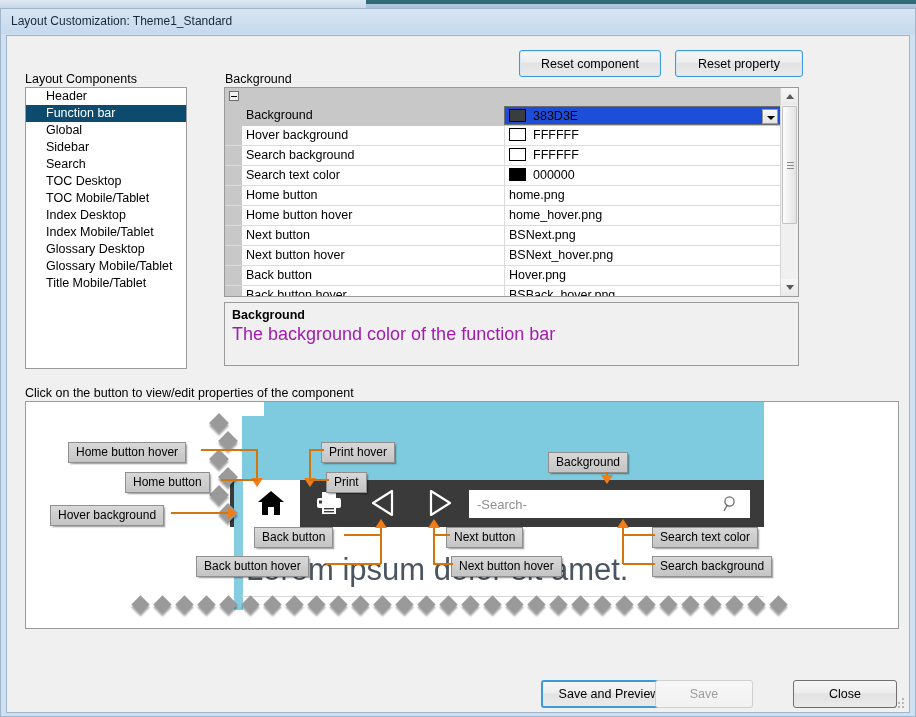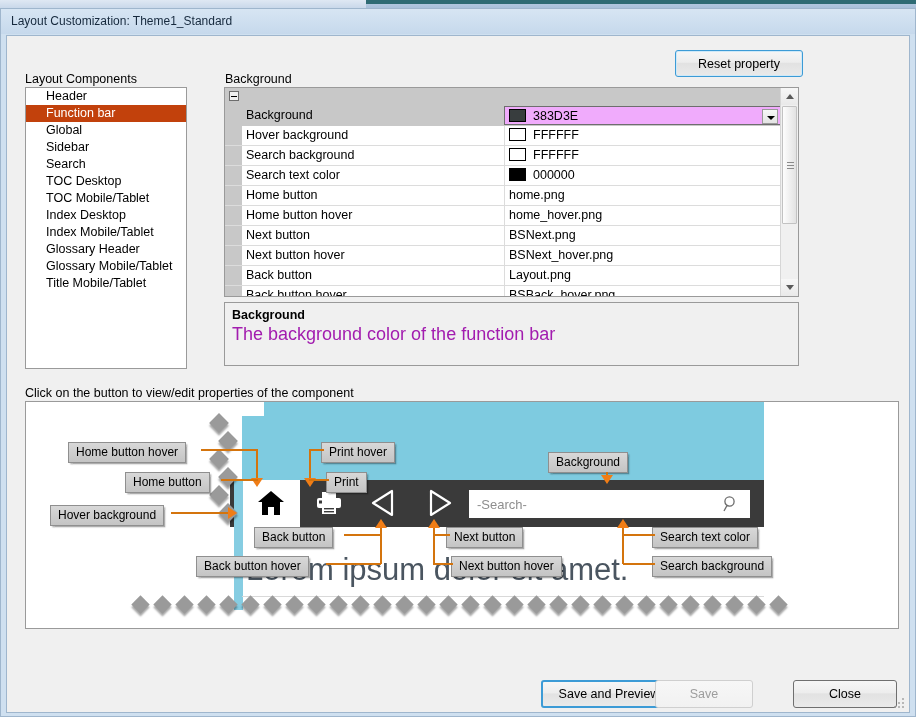--- a/index.html
+++ b/index.html
@@ -75,21 +75,21 @@
   
   .listbox{
     position:absolute;box-sizing:border-box;
     background:#fff;border:1px solid #9a9a9a;
     overflow:hidden;
   }
   .listbox .item{
     height:17px;line-height:17px;padding-left:20px;
     font-size:12.5px;color:#000;white-space:nowrap;cursor:default;
   }
-  .listbox .item.sel{background:#c2410c;color:#fff;}
+  .listbox .item.sel{background:#0c4a6e;color:#fff;}
 
   
   .grid-wrap{
     position:absolute;box-sizing:border-box;
     background:#fff;border:1px solid #9a9a9a;
     overflow:hidden;
   }
   .grid-head{
     position:absolute;left:0;top:0;width:100%;height:18px;
     background:#c8c8c8;border-bottom:1px solid #fff;
@@ -116,21 +116,21 @@
   .row .pname{
     position:absolute;left:21px;top:0;height:19px;line-height:19px;
     font-size:12.5px;color:#000;white-space:nowrap;
   }
   .row .pval{
     position:absolute;left:279px;right:0;top:0;height:19px;line-height:19px;
     font-size:12.5px;color:#000;white-space:nowrap;
     border-left:1px solid #dcdcdc;
     padding-left:4px;box-sizing:border-box;
   }
-  .row.sel .pval{background:#f0abfc;}
+  .row.sel .pval{background:#1d4ed8;}
   .swatch{
     display:inline-block;width:17px;height:13px;vertical-align:-2px;
     border:1px solid #000;box-sizing:border-box;margin-right:7px;
   }
   .combo-arrow{
     position:absolute;right:2px;top:2px;width:16px;height:15px;
     background:linear-gradient(to bottom,#f7f7f7,#e4e4e4);
     border:1px solid #9a9a9a;box-sizing:border-box;
   }
   .combo-arrow:after{
@@ -259,34 +259,35 @@
 
     <div class="titlebar">
       <div class="ttl">Layout Customization: Theme1_Standard</div>
     </div>
 
     <div class="client">
 
       <div class="sec-label" style="left:18px;top:36px;">Layout Components</div>
       <div class="sec-label" style="left:218px;top:36px;">Background</div>
 
+      <div class="btn focus" style="left:512px;top:14px;width:142px;height:27px;">Reset component</div>
       <div class="btn focus" style="left:668px;top:14px;width:128px;height:27px;">Reset property</div>
 
       <div class="listbox" style="left:18px;top:51px;width:162px;height:282px;">
         <div id="complist">
             <div class="item">Header</div>
             <div class="item sel">Function bar</div>
             <div class="item">Global</div>
             <div class="item">Sidebar</div>
             <div class="item">Search</div>
             <div class="item">TOC Desktop</div>
             <div class="item">TOC Mobile/Tablet</div>
             <div class="item">Index Desktop</div>
             <div class="item">Index Mobile/Tablet</div>
-            <div class="item">Glossary Header</div>
+            <div class="item">Glossary Desktop</div>
             <div class="item">Glossary Mobile/Tablet</div>
             <div class="item">Title Mobile/Tablet</div>
           </div>
       </div>
 
       <div class="grid-wrap" style="left:217px;top:51px;width:575px;height:210px;">
         <div class="grid-head">
           <div class="minus"></div>
         </div>
         <div class="rows" id="gridrows" style="right:17px;">
@@ -326,21 +327,21 @@
               <div class="pval"><span>BSNext.png</span></div>
             </div>
             <div class="row">
               <div class="gutter"></div>
               <div class="pname">Next button hover</div>
               <div class="pval"><span>BSNext_hover.png</span></div>
             </div>
             <div class="row">
               <div class="gutter"></div>
               <div class="pname">Back button</div>
-              <div class="pval"><span>Layout.png</span></div>
+              <div class="pval"><span>Hover.png</span></div>
             </div>
             <div class="row">
               <div class="gutter"></div>
               <div class="pname">Back button hover</div>
               <div class="pval"><span>BSBack_hover.png</span></div>
             </div>
           </div>
         <div class="vsb">
           <div class="arrow up"></div>
           <div class="thumb" style="top:18px;height:118px;">

